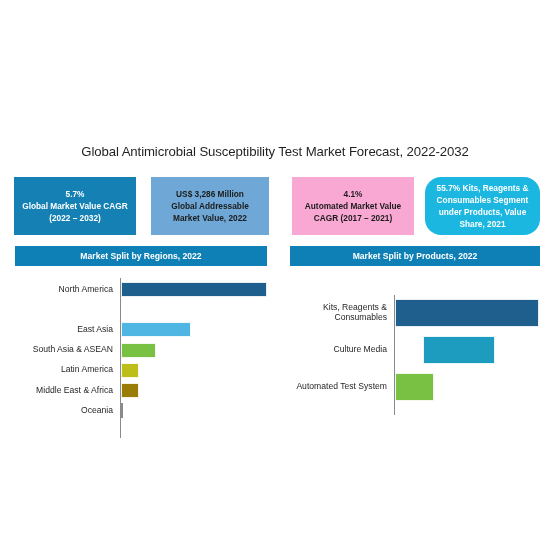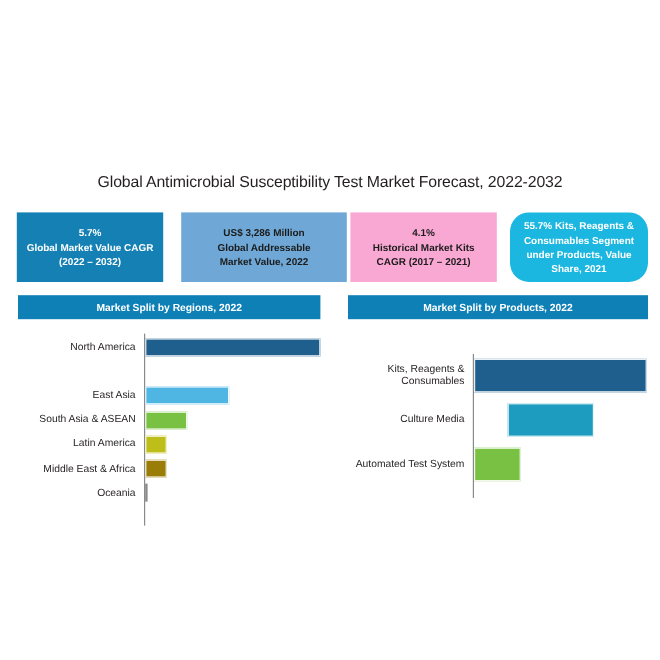--- a/index.html
+++ b/index.html
@@ -51,21 +51,21 @@
     display: flex;
     align-items: center;
     justify-content: center;
     text-align: center;
     font-size: 8.3px;
     font-weight: bold;
     line-height: 1.45;
     padding: 2px 4px;
   }
   .kpi-1 { left: 4px;   width: 122px; }
-  .kpi-2 { left: 141px; width: 138px; }
+  .kpi-2 { left: 141px; width: 118px; }
   .kpi-3 { left: 282px; width: 122px; }
   .kpi-4 { left: 415px; width: 115px; border-radius: 16px; }
 
   
   .section-bar {
     position: absolute;
     height: 20px;
     box-sizing: border-box;
     display: flex;
     align-items: center;
@@ -153,21 +153,21 @@
       <div>
         <div>US$ 3,286 Million</div>
         <div>Global Addressable</div>
         <div>Market Value, 2022</div>
       </div>
     </div>
 
     <div class="kpi kpi-3" id="kpi-2" style="background: #f9a8d4; color: rgb(27, 27, 27);">
       <div>
         <div>4.1%</div>
-        <div>Historical Market Kits</div>
+        <div>Automated Market Value</div>
         <div>CAGR (2017 – 2021)</div>
       </div>
     </div>
 
     <div class="kpi kpi-4" id="kpi-3" style="background: rgb(27, 183, 224); color: rgb(255, 255, 255);">
       <div>
         <div>55.7% Kits, Reagents &amp;</div>
         <div>Consumables Segment</div>
         <div>under Products, Value</div>
         <div>Share, 2021</div>

